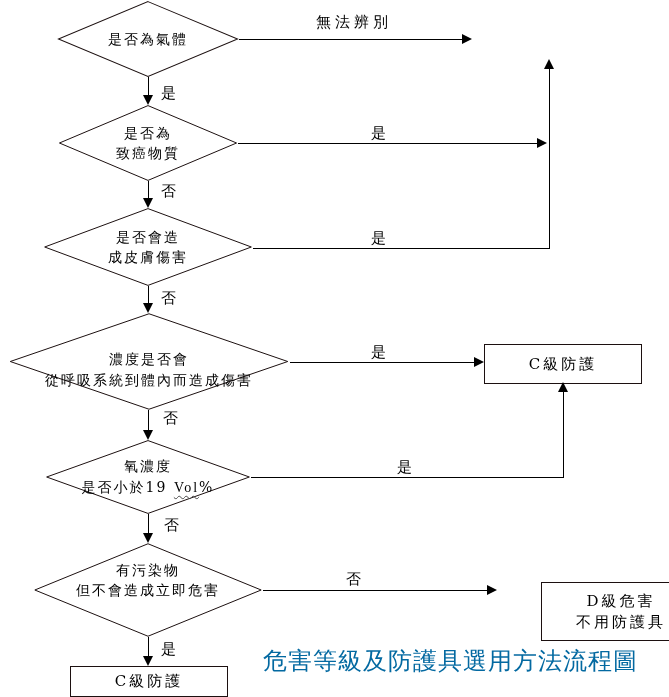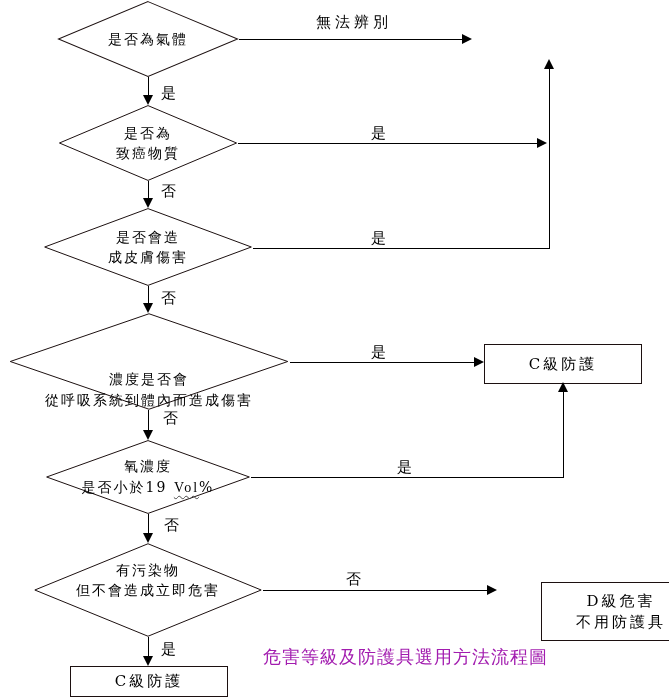--- a/index.html
+++ b/index.html
@@ -21,22 +21,22 @@
   }
   .hline{position:absolute;height:1px;background:#000;}
   .vline{position:absolute;width:1px;background:#000;}
   .ah-right{position:absolute;width:0;height:0;border-top:5px solid transparent;border-bottom:5px solid transparent;border-left:10px solid #000;}
   .ah-down{position:absolute;width:0;height:0;border-left:5px solid transparent;border-right:5px solid transparent;border-top:10px solid #000;}
   .ah-up{position:absolute;width:0;height:0;border-left:5px solid transparent;border-right:5px solid transparent;border-bottom:10px solid #000;}
   .elabel{position:absolute;font-size:15px;white-space:nowrap;letter-spacing:1px;}
   .wide-label{letter-spacing:4px;}
   .vol-wavy{text-decoration:underline wavy #4a4a4a;text-decoration-thickness:1px;text-underline-offset:3px;font-family:Liberation Serif, serif;}
   .title{
-    position:absolute;left:263px;top:645px;font-size:18px;letter-spacing:1px;
-    color:#a21caf;white-space:nowrap;
+    position:absolute;left:263px;top:645px;font-size:24px;letter-spacing:1px;
+    color:#0369a1;white-space:nowrap;
   }
 </style>
 </head>
 <body>
 
 <div class="canvas">
 
   <div class="diamond" style="left:57px;top:1px;width:182px;height:76px;">
     <svg viewBox="0 0 100 100" preserveAspectRatio="none">
       <polygon points="50,0.8 99.2,50 50,99.2 0.8,50" fill="none" stroke="#1c1010" stroke-width="1" vector-effect="non-scaling-stroke"></polygon>
@@ -63,21 +63,21 @@
     <div class="shape-label">
       <div>是否會造</div>
       <div>成皮膚傷害</div>
     </div>
   </div>
 
   <div class="diamond" style="left:8px;top:313px;width:282px;height:97px;">
     <svg viewBox="0 0 100 100" preserveAspectRatio="none">
       <polygon points="50,0.8 99.2,50 50,99.2 0.8,50" fill="none" stroke="#1c1010" stroke-width="1" vector-effect="non-scaling-stroke"></polygon>
     </svg>
-    <div class="shape-label" style="justify-content:flex-end;padding-top:16px;">
+    <div class="shape-label" style="justify-content:center;padding-top:16px;">
       <div>濃度是否會</div>
       <div>從呼吸系統到體內而造成傷害</div>
     </div>
   </div>
 
   <div class="diamond" style="left:45px;top:440px;width:206px;height:74px;">
     <svg viewBox="0 0 100 100" preserveAspectRatio="none">
       <polygon points="50,0.8 99.2,50 50,99.2 0.8,50" fill="none" stroke="#1c1010" stroke-width="1" vector-effect="non-scaling-stroke"></polygon>
     </svg>
     <div class="shape-label">

